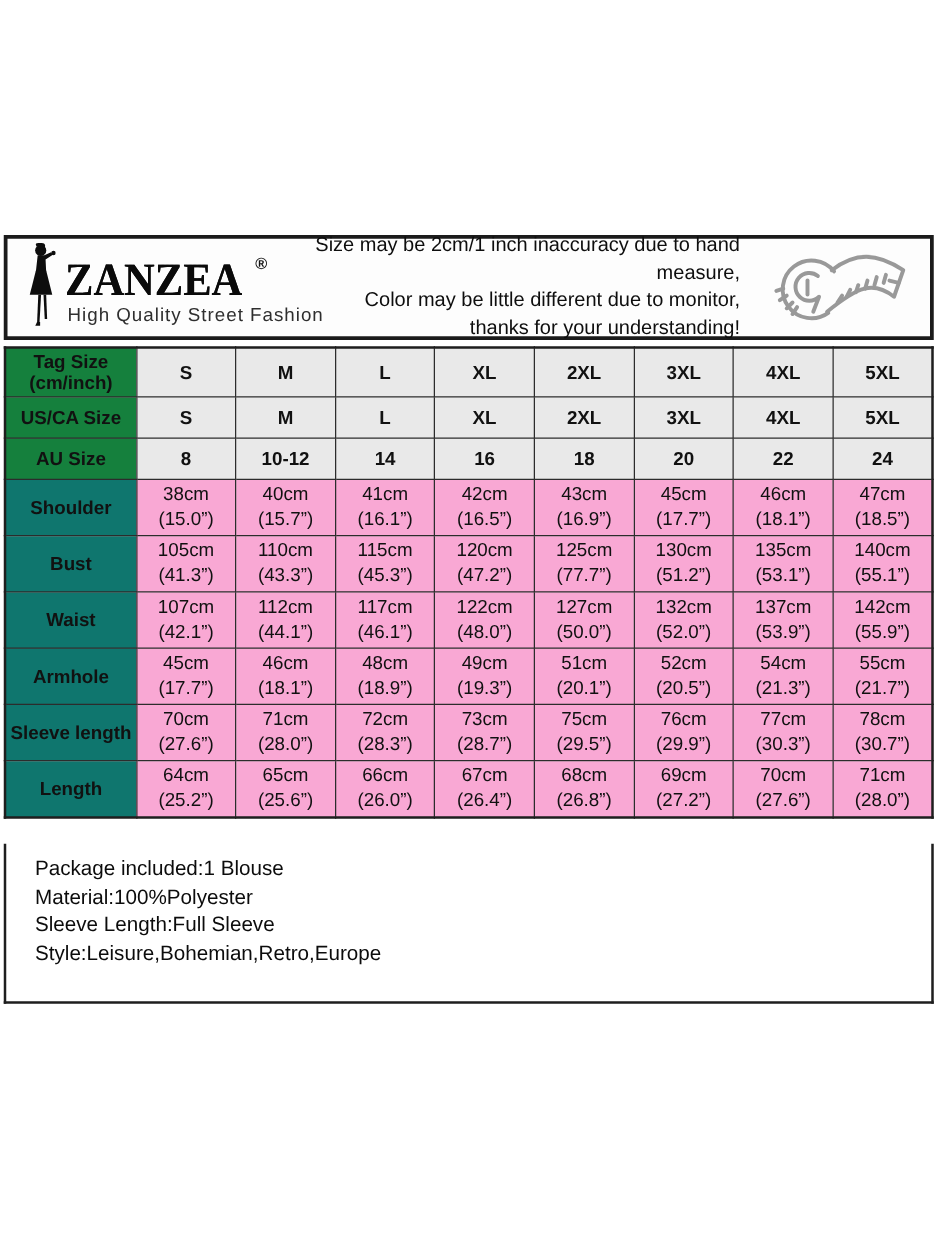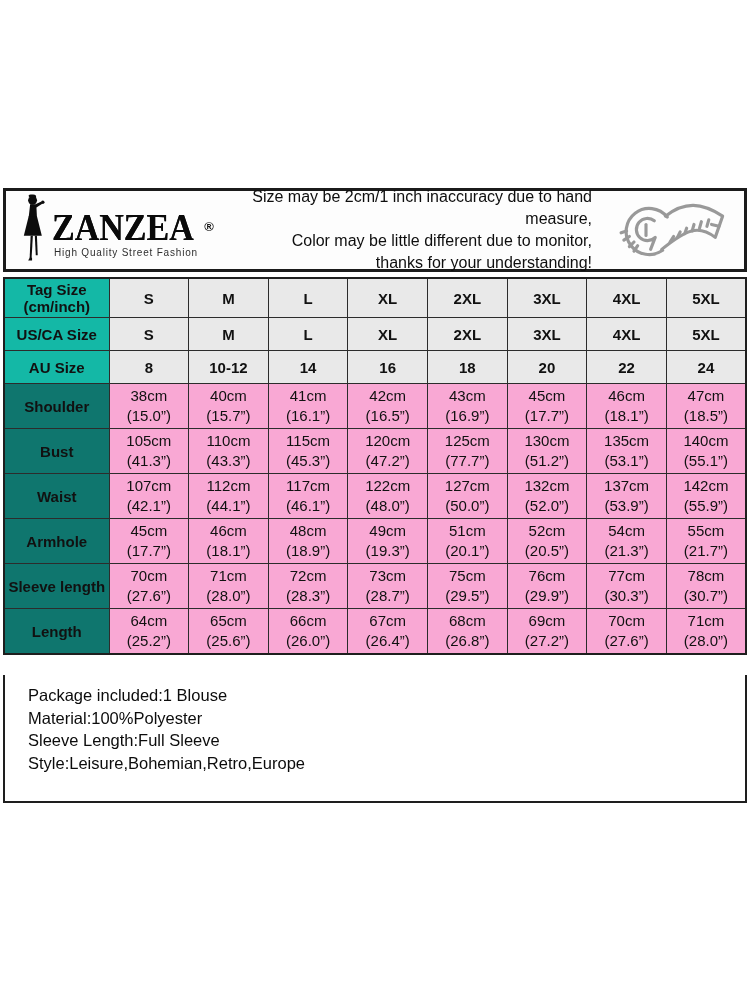--- a/index.html
+++ b/index.html
@@ -25,36 +25,36 @@
   }
   .logo {
     width: 190px;
     display: flex;
     align-items: center;
     padding-left: 14px;
     gap: 2px;
   }
   .logo-figure { flex: 0 0 auto; }
   .logo-text { display: flex; flex-direction: column; line-height: 1; margin-top: 6px; }
-  .brand-row { display: flex; align-items: center; }
+  .brand-row { display: flex; align-items: flex-start; }
   .brand {
     font-family: "Liberation Serif", serif;
     font-weight: 700;
     font-size: 37px;
     letter-spacing: 0px;
     transform: scaleX(0.92);
     transform-origin: left center;
     background: repeating-linear-gradient(90deg, #000 0px, #000 2px, #555 3px, #000 4px);
     -webkit-background-clip: text;
     background-clip: text;
     color: #0a0a0a;
   }
   .reg { font-size: 13px; font-weight: 700; margin-left: -2px; margin-top: -2px; }
   .tagline {
-    font-size: 10px;
+    font-size: 15px;
     letter-spacing: 0.8px;
     color: #2e2e2e;
     margin-top: 2px;
     margin-left: 2px;
     white-space: nowrap;
   }
   .disclaimer {
     flex: 1;
     text-align: right;
     font-size: 16px;
@@ -75,21 +75,21 @@
   }
   .size-table td {
     border: 1px solid #2c2c2c;
     text-align: center;
     vertical-align: middle;
     font-size: 15px;
     padding: 2px 1px;
   }
   .size-table .label-cell {
     font-weight: 700;
-    background: #14b8a6;
+    background: #15803d;
     white-space: pre-line;
     line-height: 17px;
   }
   .size-row td { font-weight: 700; background: #e9e9e9; height: 33px; }
   .size-row:first-child td { height: 36px; }
   .measure-row td { font-weight: 400; background: #f9a8d4; height: 43px; line-height: 20px; }
   .measure-row .label-cell { font-weight: 700; background: #0f766e; }
 
   
   .footer-box {

